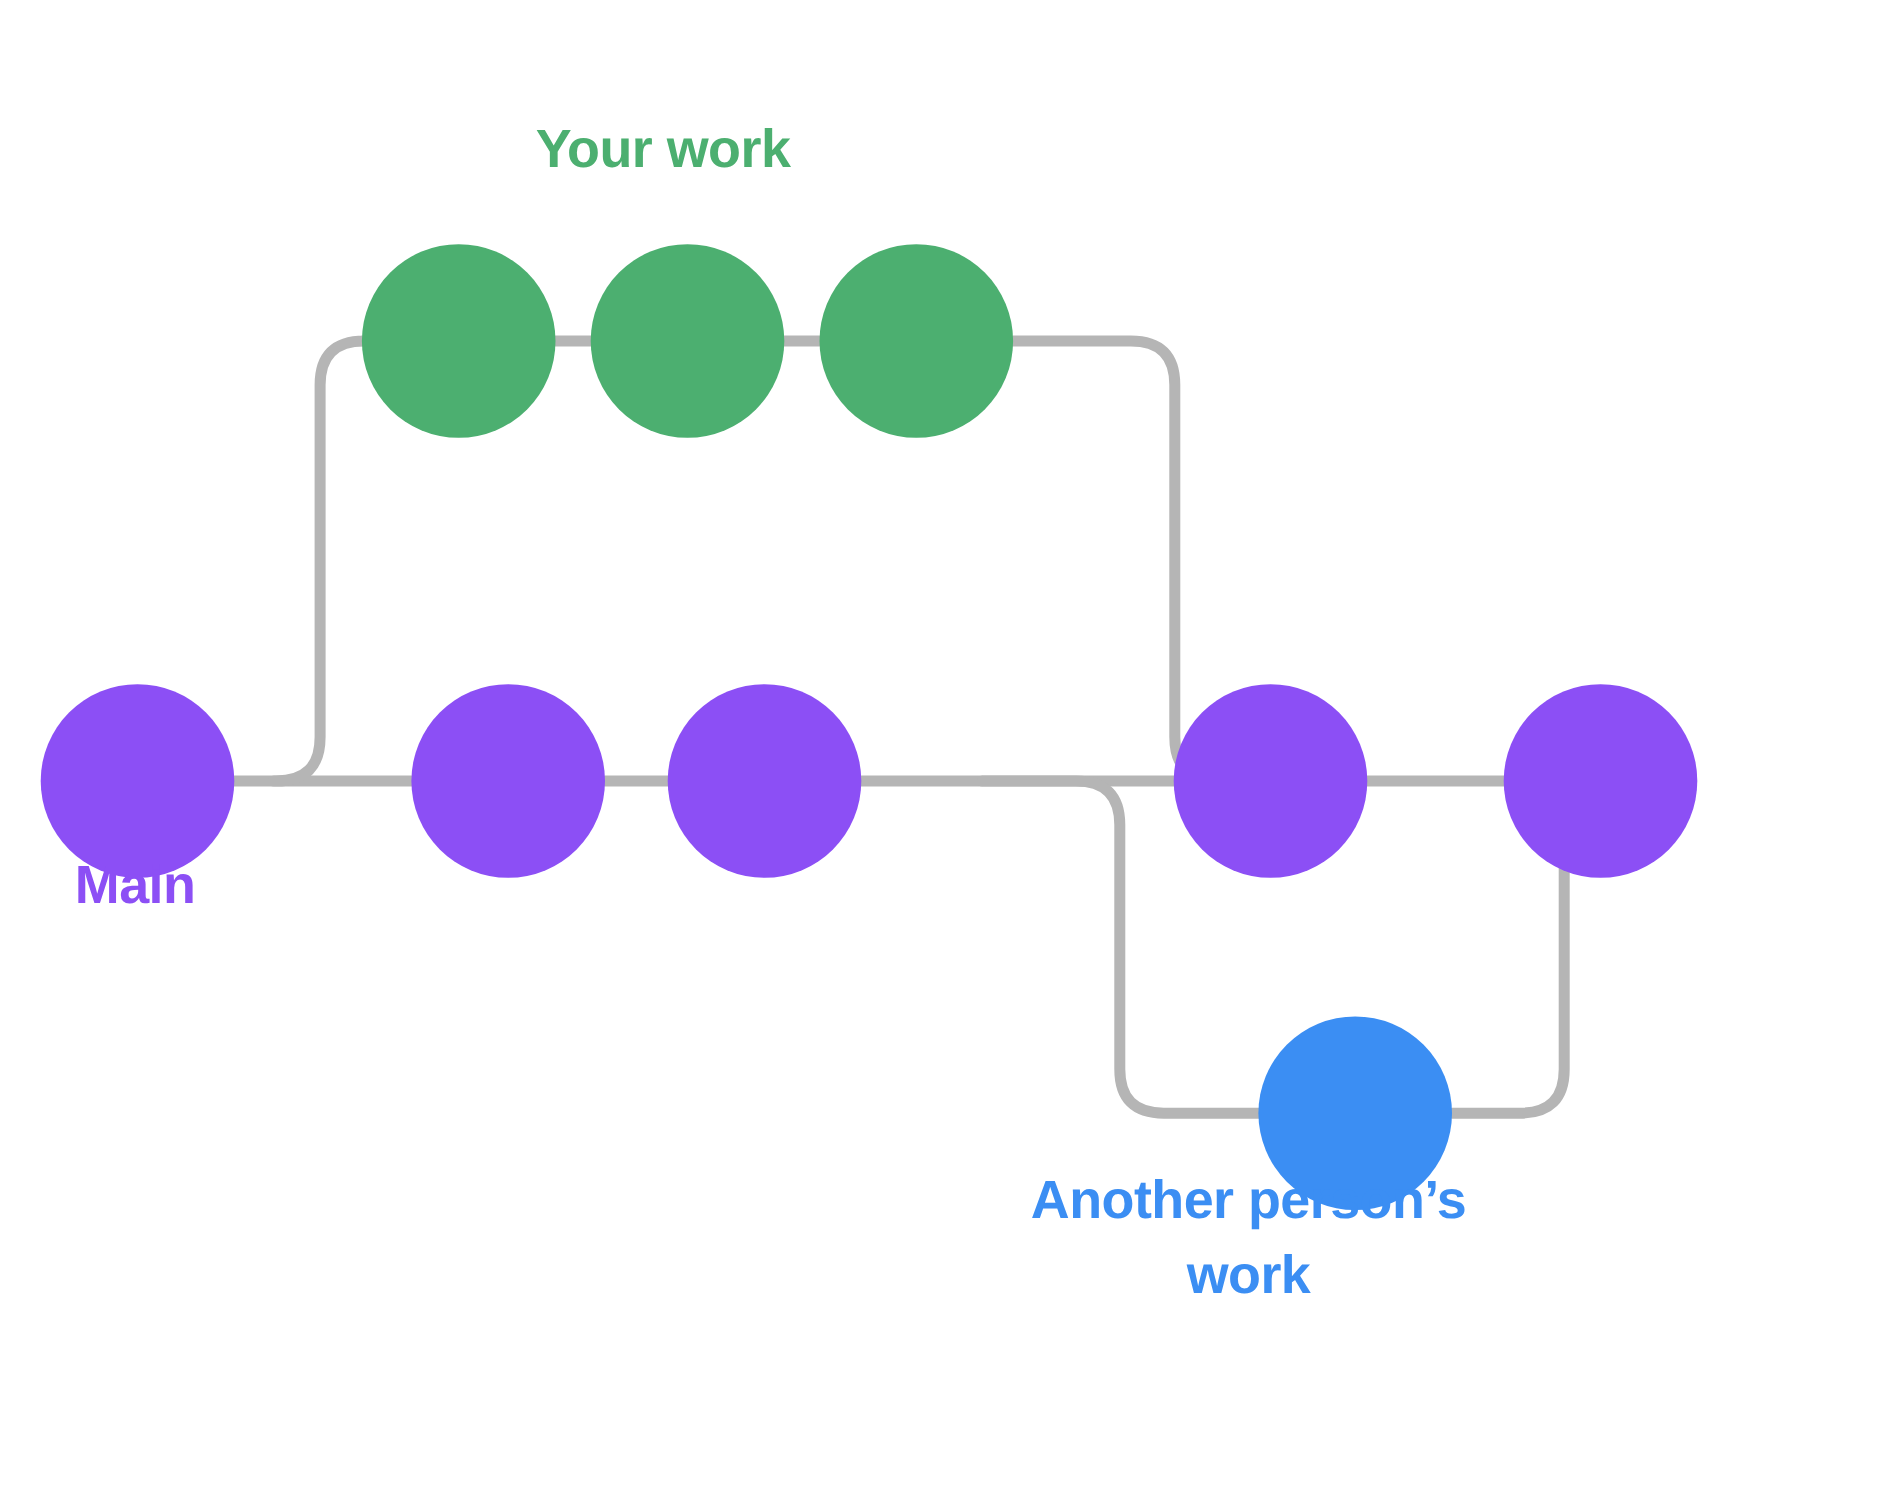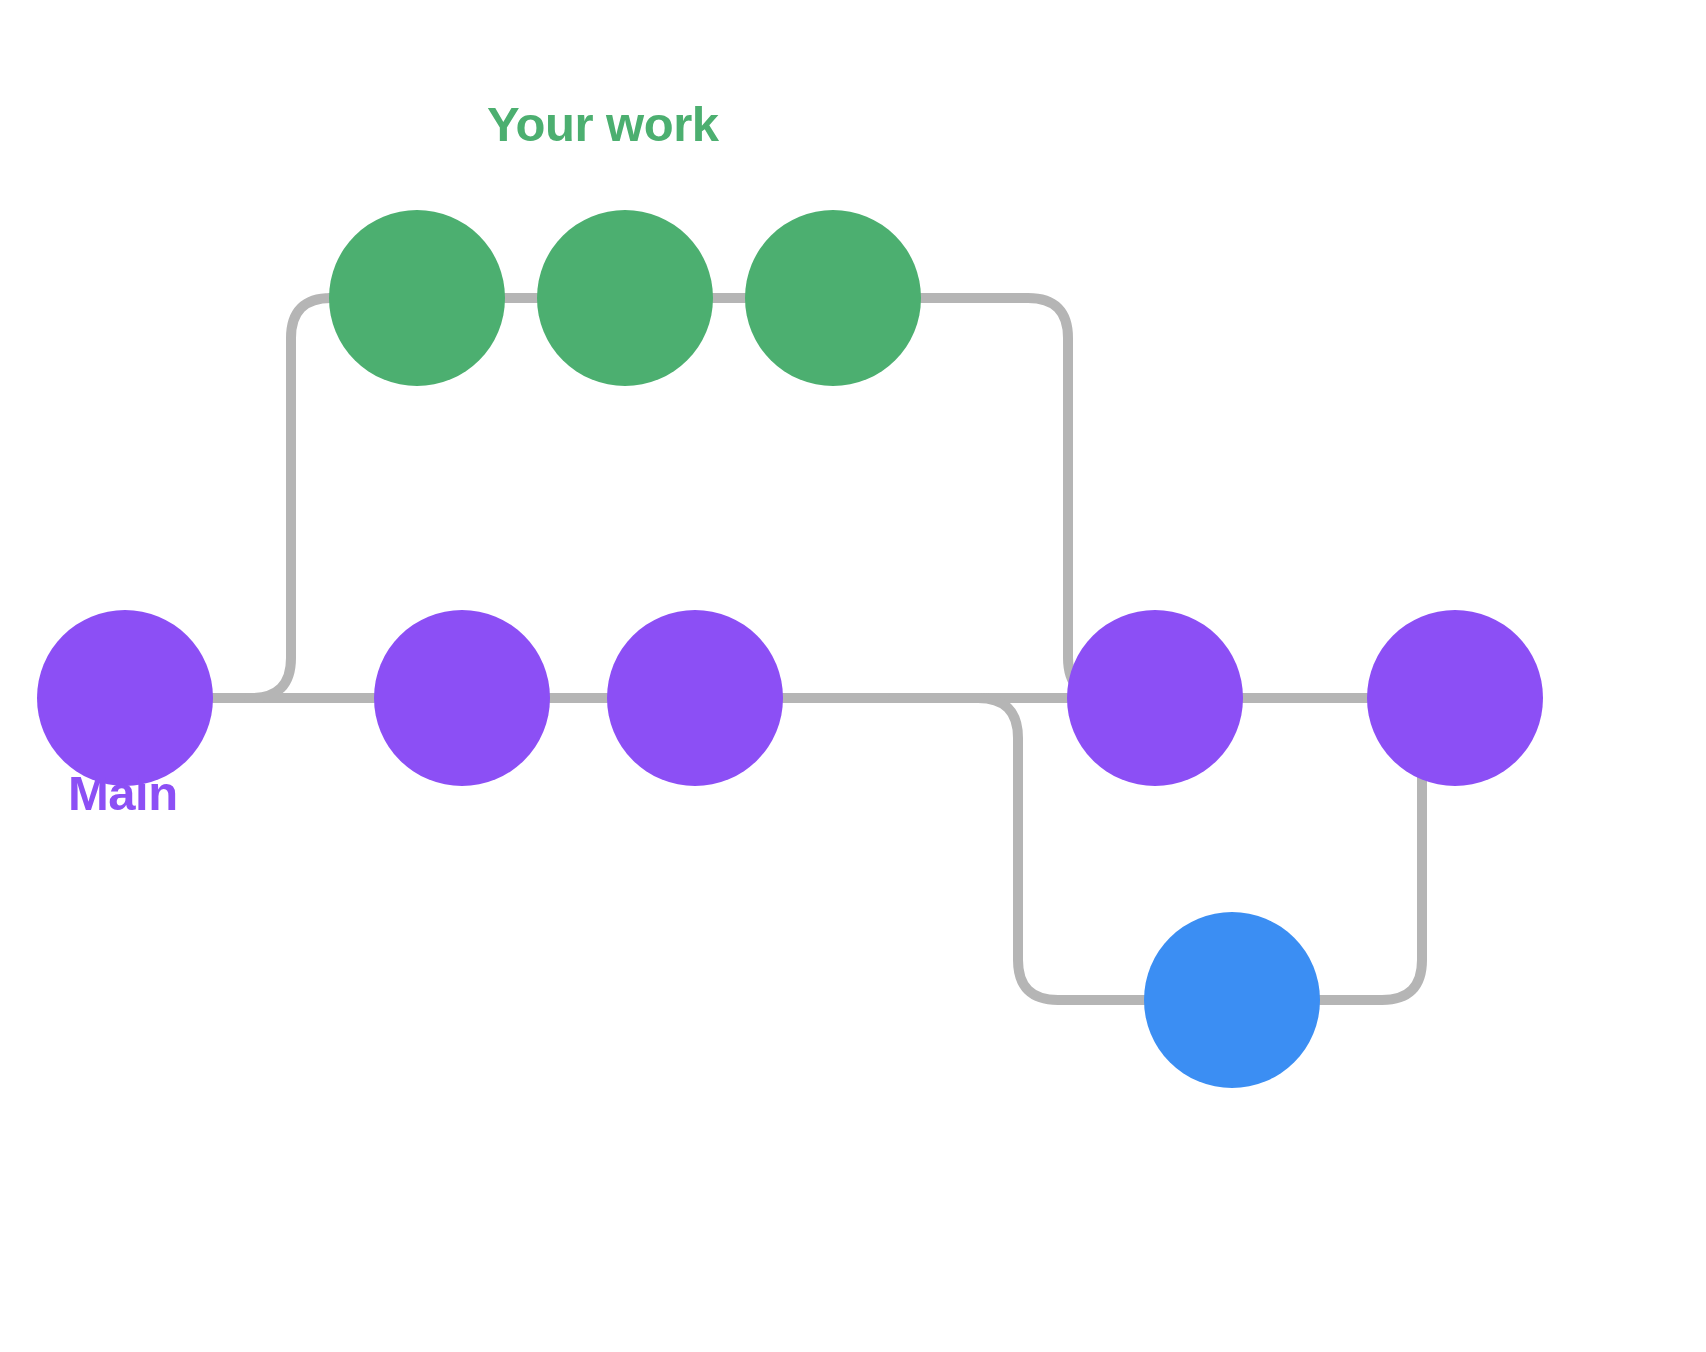--- a/index.html
+++ b/index.html
@@ -11,20 +11,21 @@
     width: 1706px;
     height: 1352px;
     overflow: hidden;
     font-family: "Liberation Sans", sans-serif;
   }
   #diagram-root {
     position: relative;
     width: 1706px;
     height: 1336px;
     background: #ffffff;
+    margin-top: 12px;
   }
   #git-graph-svg {
     position: absolute;
     top: 0;
     left: 0;
     width: 1706px;
     height: 1352px;
   }
   .branch-label {
     position: absolute;
@@ -95,14 +96,15 @@
       <circle cx="1455" cy="698" r="88" fill="#8c4ff5"></circle>
 
       <circle cx="1232" cy="1000" r="88" fill="#3b8ef3"></circle>
     </g>
   </svg>
 
   <div class="branch-label" id="label-your-work">Your work</div>
 
   <div class="branch-label" id="label-main">Main</div>
 
+  <div class="branch-label" id="label-another-person">Another person’s work</div>
 
 </div>
 
 </body></html>

